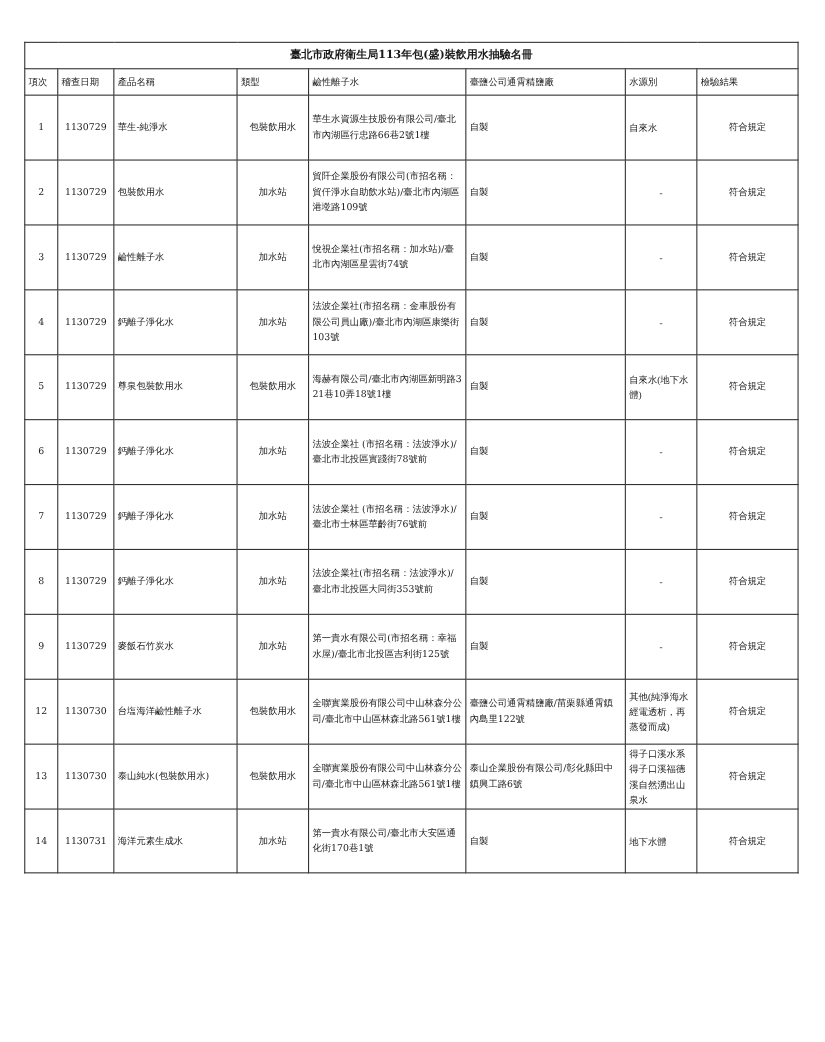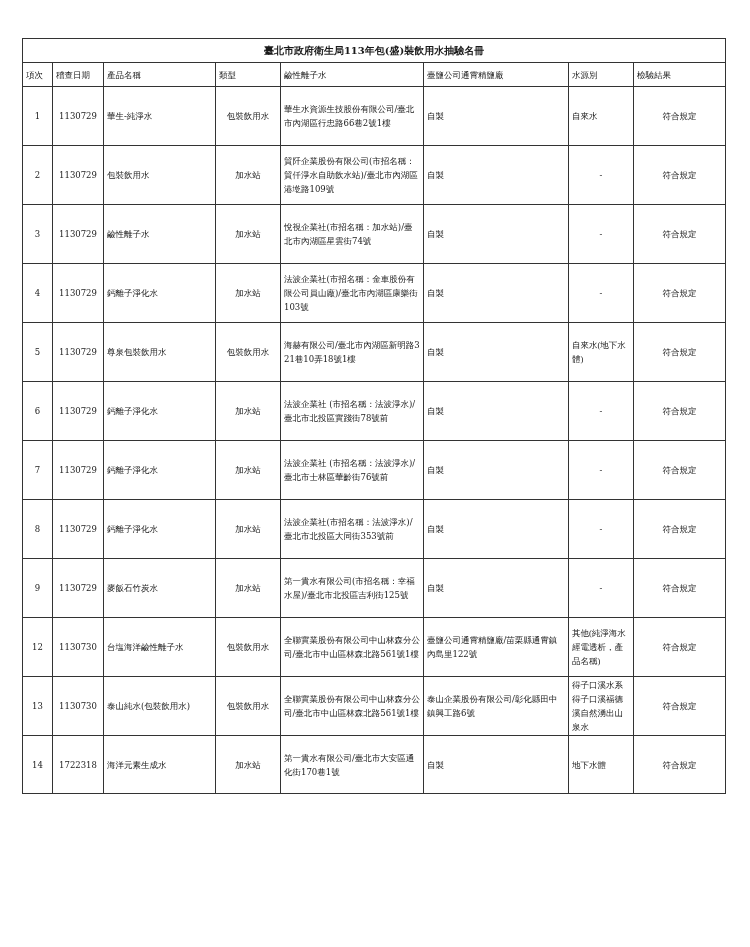--- a/index.html
+++ b/index.html
@@ -144,36 +144,36 @@
         <td class="c-water dash">-</td>
         <td class="c-result">符合規定</td>
       </tr>
       <tr class="data-row">
         <td class="c-idx">12</td>
         <td class="c-date">1130730</td>
         <td class="c-name">台塩海洋鹼性離子水</td>
         <td class="c-type">包裝飲用水</td>
         <td class="c-site">全聯實業股份有限公司中山林森分公司/臺北市中山區林森北路561號1樓</td>
         <td class="c-src">臺鹽公司通霄精鹽廠/苗栗縣通霄鎮內島里122號</td>
-        <td class="c-water">其他(純淨海水經電透析，產品名稱)</td>
+        <td class="c-water">其他(純淨海水經電透析，再蒸發而成)</td>
         <td class="c-result">符合規定</td>
       </tr>
       <tr class="data-row">
         <td class="c-idx">13</td>
         <td class="c-date">1130730</td>
         <td class="c-name">泰山純水(包裝飲用水)</td>
         <td class="c-type">包裝飲用水</td>
         <td class="c-site">全聯實業股份有限公司中山林森分公司/臺北市中山區林森北路561號1樓</td>
         <td class="c-src">泰山企業股份有限公司/彰化縣田中鎮興工路6號</td>
         <td class="c-water">得子口溪水系得子口溪福德溪自然湧出山泉水</td>
         <td class="c-result">符合規定</td>
       </tr>
       <tr class="data-row last">
         <td class="c-idx">14</td>
-        <td class="c-date">1722318</td>
+        <td class="c-date">1130731</td>
         <td class="c-name">海洋元素生成水</td>
         <td class="c-type">加水站</td>
         <td class="c-site">第一貴水有限公司/臺北市大安區通化街170巷1號</td>
         <td class="c-src">自製</td>
         <td class="c-water">地下水體</td>
         <td class="c-result">符合規定</td>
       </tr>
     </tbody>
 </table>
 

